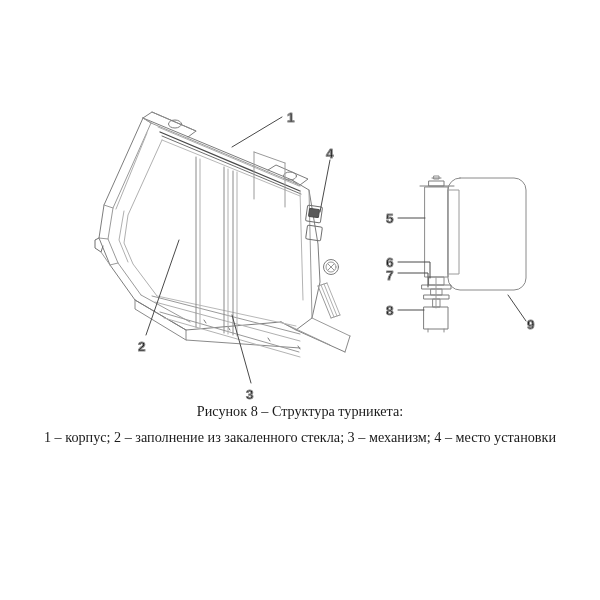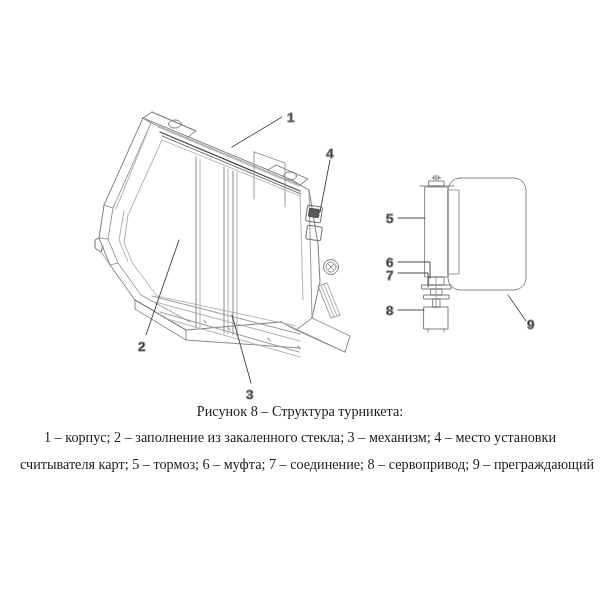--- a/index.html
+++ b/index.html
@@ -256,17 +256,16 @@
         <text class="callout-num" x="527" y="329">9</text>
       </g>
 
     </g>
   </svg>
 
   <div class="caption-block">
     <div class="caption-title">Рисунок 8 – Структура турникета:</div>
     <div class="legend-lines">
       <div class="legend-line">1 – корпус; 2 – заполнение из закаленного стекла; 3 – механизм; 4 – место установки</div>
-      <div class="legend-line">считывателя карт; 5 – тормоз; 6 – муфта; 7 – соединение; 8 – сервопривод;  9 – преграждающий</div>
     </div>
   </div>
 
 </div>
 
 </body></html>

